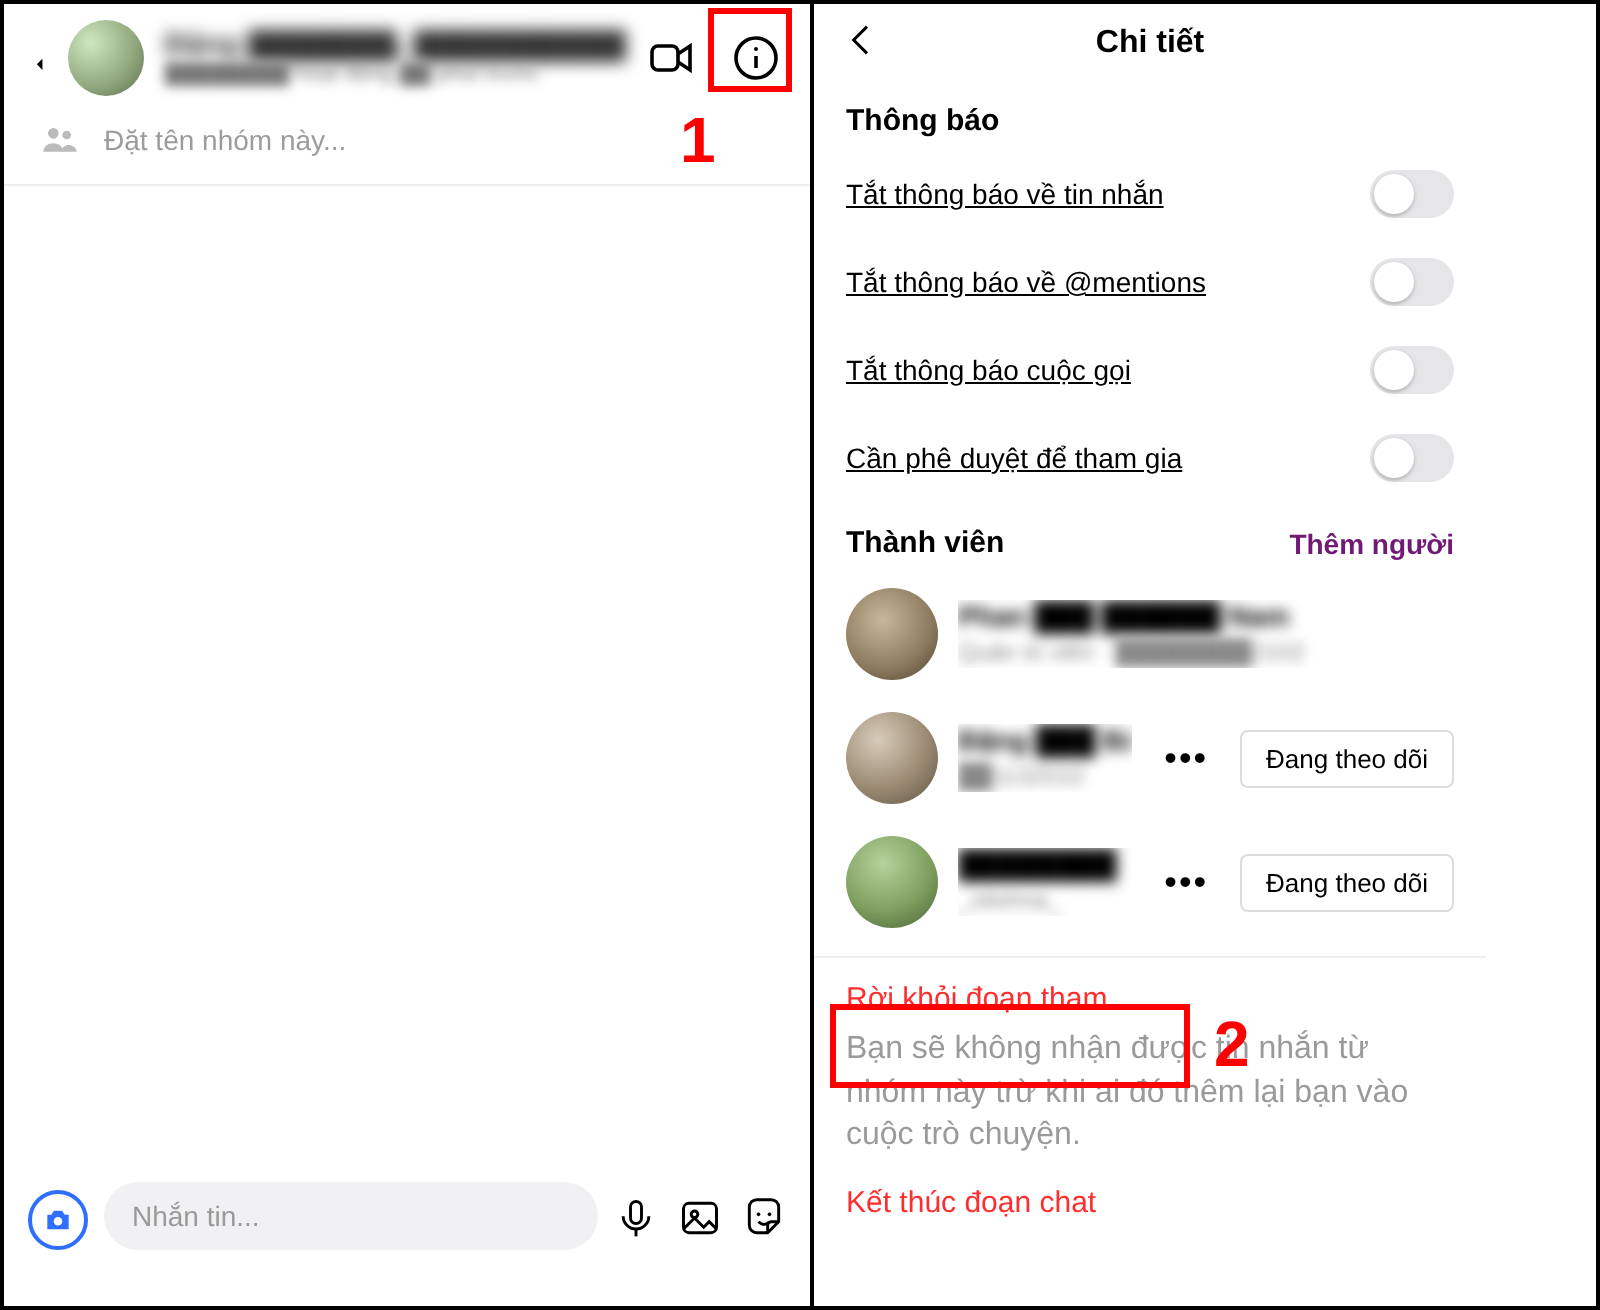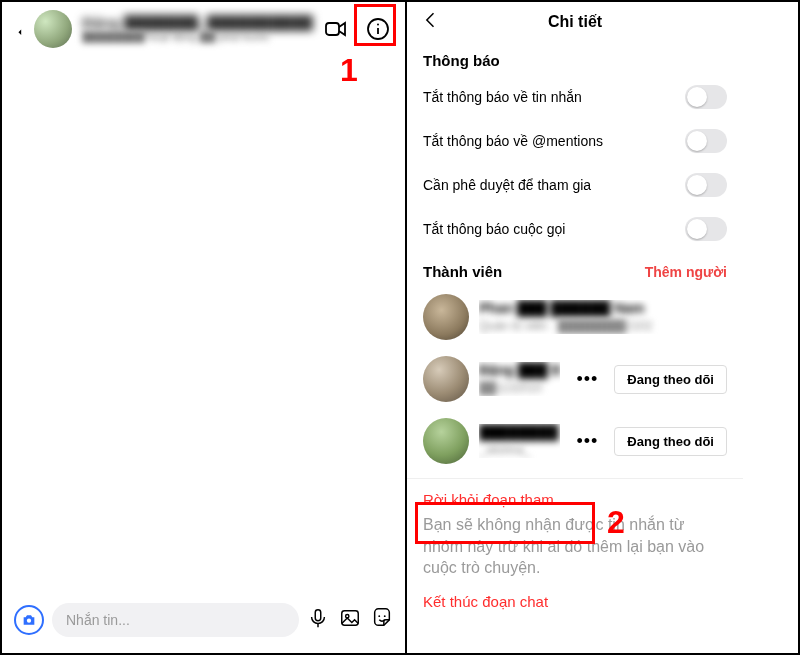--- a/index.html
+++ b/index.html
@@ -45,22 +45,22 @@
   .l-row2 {
     display:flex; align-items:center; gap:12px;
     padding: 10px 18px 12px 18px;
     border-bottom:1px solid #efefef;
     color:#888;
   }
   .l-row2 svg { width:20px; height:20px; fill:#bbb; }
   .l-row2 span { font-size:14px; color:#9c9c9c; }
 
   .l-bottom {
-    position:absolute; left:0; right:0; bottom:10px;
-    display:flex; align-items:center; gap:8px;
+    position:absolute; left:0; right:0; bottom:22px;
+    display:flex; align-items:flex-end; gap:8px;
     padding: 6px 12px;
   }
   .cam-circle {
     width:30px; height:30px; border-radius:50%;
     border:2px solid #2f6fff; display:flex; align-items:center; justify-content:center;
     flex-shrink:0;
   }
   .cam-circle svg { width:16px; height:16px; fill:#2f6fff; }
   .msg-input {
     flex:1; height:34px; border-radius:17px; background:#f1f1f3;
@@ -81,50 +81,50 @@
   
   .r-header {
     display:flex; align-items:center; justify-content:center;
     padding:8px 14px; position:relative; height:40px;
   }
   .r-header .chev { position:absolute; left:14px; top:8px; }
   .r-header .title { font-size:16px; font-weight:600; }
   .section-title { font-size:15px; font-weight:700; padding:10px 16px 6px 16px; }
   .toggle-row {
     display:flex; align-items:center; justify-content:space-between;
-    padding:10px 16px; font-size:14px;
+    padding:10px 16px; font-size:14px;text-decoration:underline;
   }
   .toggle {
     position:relative; width:42px; height:24px; border-radius:12px; background:#e6e6e8;
   }
   .toggle::after {
     content:""; position:absolute; width:20px; height:20px; border-radius:50%;
     background:#fff; top:2px; left:2px; box-shadow:0 1px 2px rgba(0,0,0,0.25);
   }
   .members-head {
     display:flex; justify-content:space-between; align-items:center;
     padding:12px 16px 6px 16px;
   }
   .members-head .t { font-size:15px; font-weight:700; }
-  .members-head .add { font-size:14px; font-weight:600; color:#ef4444; }
+  .members-head .add { font-size:14px; font-weight:600; color:#701a75; }
 
   .member-row {
     display:flex; align-items:center; gap:10px; padding:8px 16px;
   }
   .member-row .av { width:46px; height:46px; border-radius:50%; flex-shrink:0;}
   .av1 { background: radial-gradient(circle at 40% 35%, #c9b79a, #8c7a5e 60%, #4a4031); }
   .av2 { background: radial-gradient(circle at 35% 30%, #d7cbb9, #9b8b73 55%, #5e5243); }
   .av3 { background: radial-gradient(circle at 40% 30%, #b6d29c, #7fa05f 55%, #4a6137); }
   .member-info { flex:1; line-height:1.2; overflow:hidden;}
   .m-name { font-size:14px; font-weight:600; filter: blur(3.5px); white-space:nowrap; overflow:hidden;}
   .m-sub  { font-size:12px; color:#888; filter: blur(3px); margin-top:2px; white-space:nowrap; overflow:hidden;}
   .dots { font-size:18px; letter-spacing:1px; padding:0 6px; color:#000; }
   .follow-btn {
     border:1px solid #dcdcdc; border-radius:4px; padding:6px 12px;
-    font-size:13px; font-weight:700; background:#fff; white-space:nowrap;
+    font-size:13px; font-weight:400; background:#fff; white-space:nowrap;
   }
 
   .divider { height:1px; background:#efefef; margin:6px 0 0 0; }
 
   .danger-row {
     padding:12px 16px 4px 16px; font-size:15px; color:#ff2d2d; font-weight:500;
   }
   .hint {
     padding:2px 16px 10px 16px; font-size:16px; color:#9a9a9a; line-height:1.35;
   }
@@ -160,20 +160,29 @@
         <div class="icon-btn">
           <svg viewBox="0 0 24 24">
               <circle cx="12" cy="12" r="10"></circle>
               <line x1="12" y1="11" x2="12" y2="17"></line>
               <circle cx="12" cy="7.5" r="1" fill="#000" stroke="none"></circle>
             </svg>
         </div>
       </div>
     </div>
 
+    <div class="l-row2">
+      <svg viewBox="0 0 24 24">
+          <circle cx="8" cy="8" r="3.2"></circle>
+          <circle cx="16" cy="9" r="2.6"></circle>
+          <path d="M2 19c0-3 3-5 6-5s6 2 6 5"></path>
+          <path d="M13 19c0-2.5 2-4 4-4s5 1.5 5 4"></path>
+        </svg>
+      <span>Đặt tên nhóm này...</span>
+    </div>
 
     <div class="l-bottom">
       <div class="cam-circle">
         <svg viewBox="0 0 24 24">
             <path d="M4 8h3l2-3h6l2 3h3v11H4z"></path>
             <circle cx="12" cy="13" r="3.2" fill="#fff"></circle>
           </svg>
       </div>
       <div class="msg-input">
         <span>Nhắn tin...</span>
@@ -223,25 +232,25 @@
 
     <div class="toggle-row">
       <span>Tắt thông báo về tin nhắn</span>
       <div class="toggle"></div>
     </div>
     <div class="toggle-row">
       <span>Tắt thông báo về @mentions</span>
       <div class="toggle"></div>
     </div>
     <div class="toggle-row">
+      <span>Tắt thông báo cuộc gọi</span>
+      <div class="toggle"></div>
+    </div>
+    <div class="toggle-row">
       <span>Cần phê duyệt để tham gia</span>
-      <div class="toggle"></div>
-    </div>
-    <div class="toggle-row">
-      <span>Tắt thông báo cuộc gọi</span>
       <div class="toggle"></div>
     </div>
 
     <div class="members-head">
       <span class="t">Thành viên</span>
       <span class="add">Thêm người</span>
     </div>
 
     <div class="member-row">
       <div class="av av1"></div>

